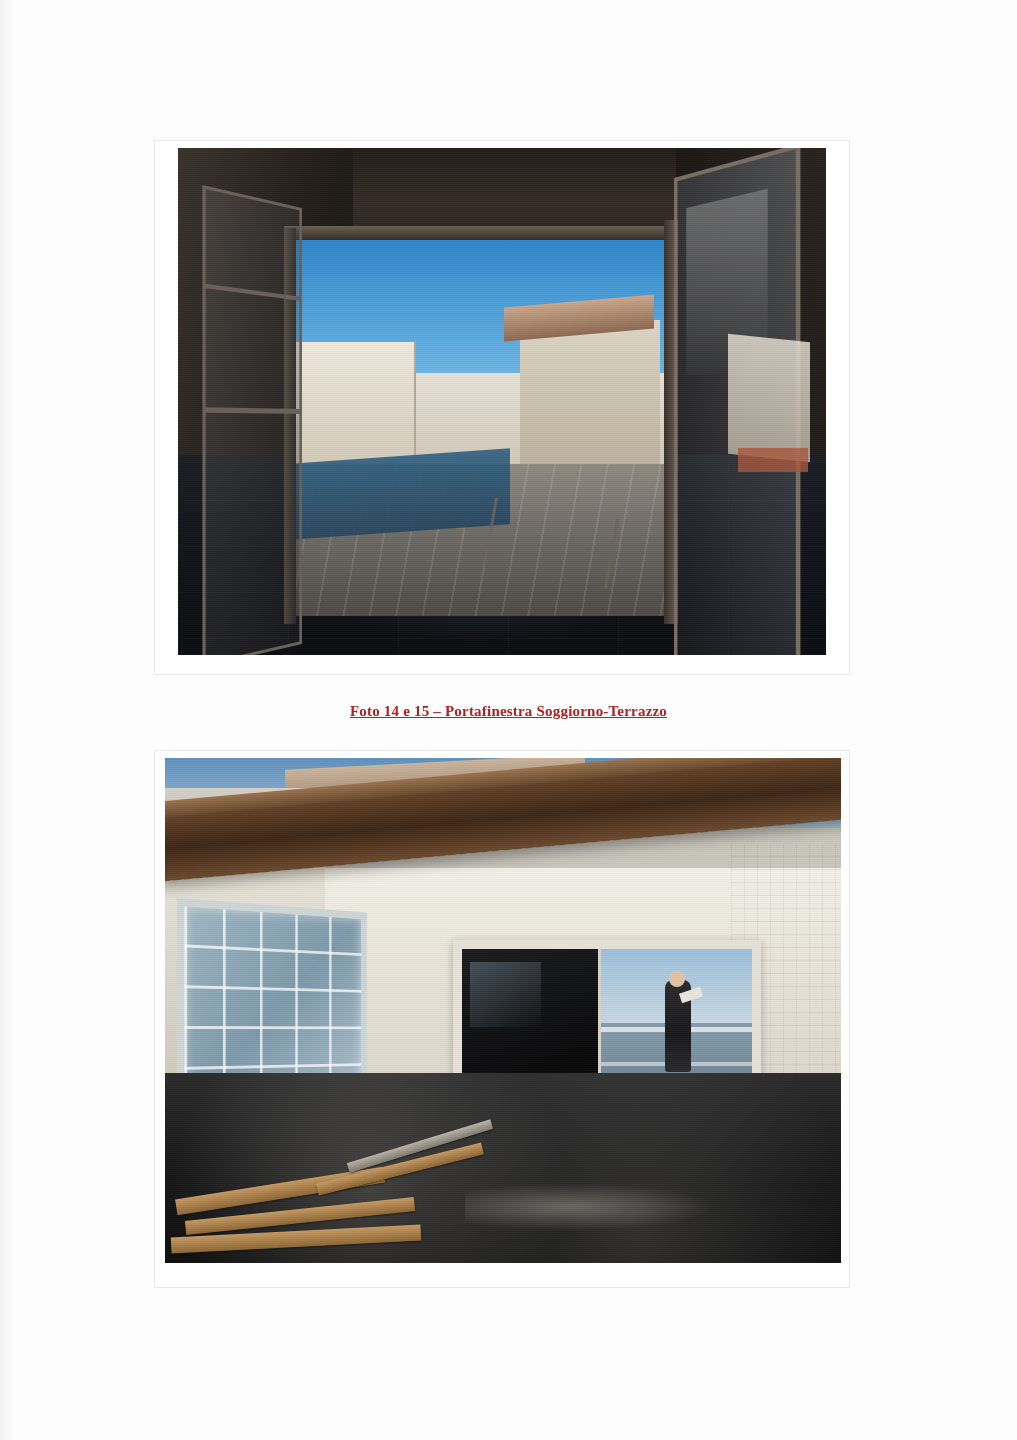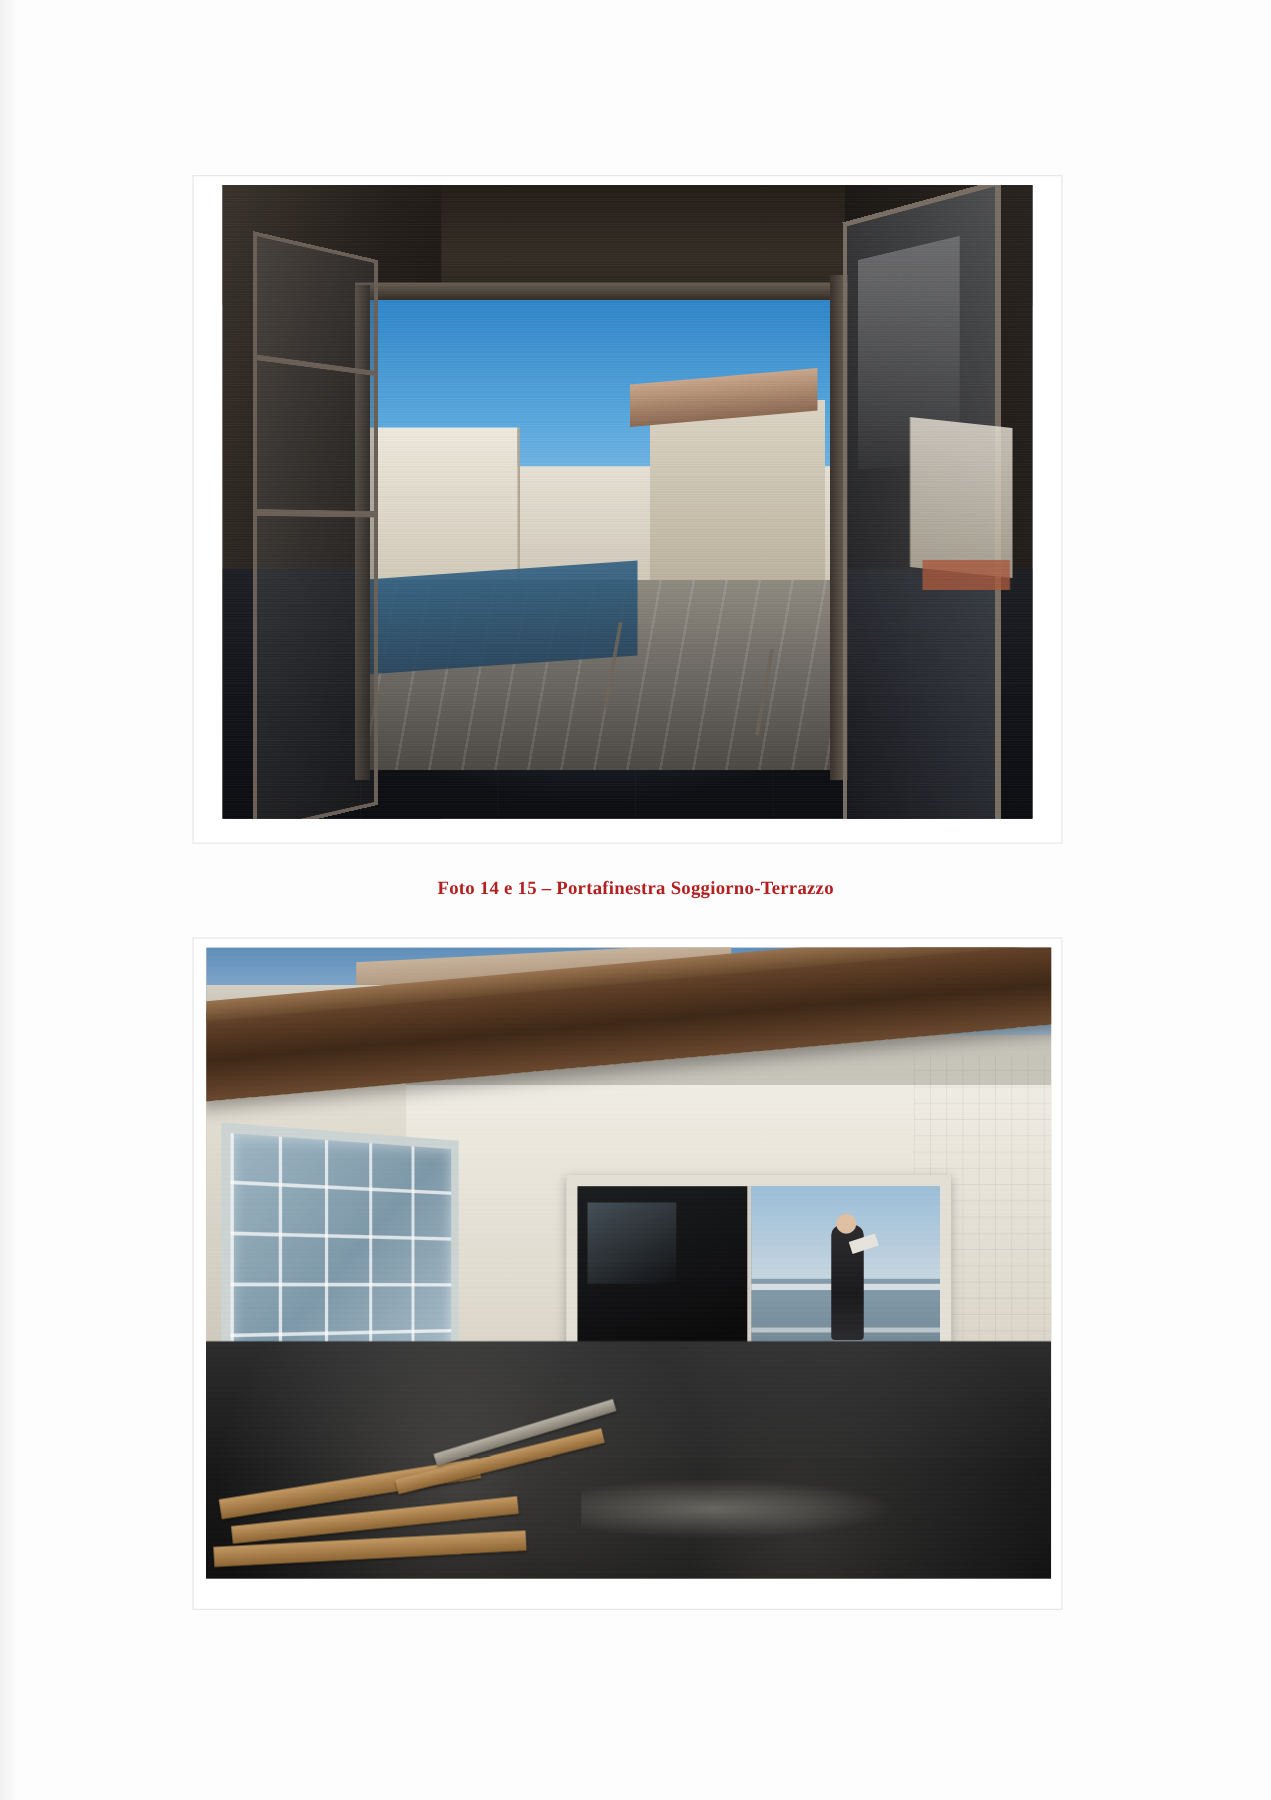--- a/index.html
+++ b/index.html
@@ -179,20 +179,21 @@
   
   .caption {
     position: absolute;
     left: 0; right: 0;
     top: 703px;
     text-align: center;
     font-family: "Liberation Serif", serif;
     font-weight: bold;
     font-size: 15px;
     color: #b32020;
+    text-decoration: underline;
     letter-spacing: .2px;
   }
 
   
   .photo-bottom-frame {
     position: absolute;
     left: 155px;
     top: 751px;
     width: 694px;
     height: 536px;

